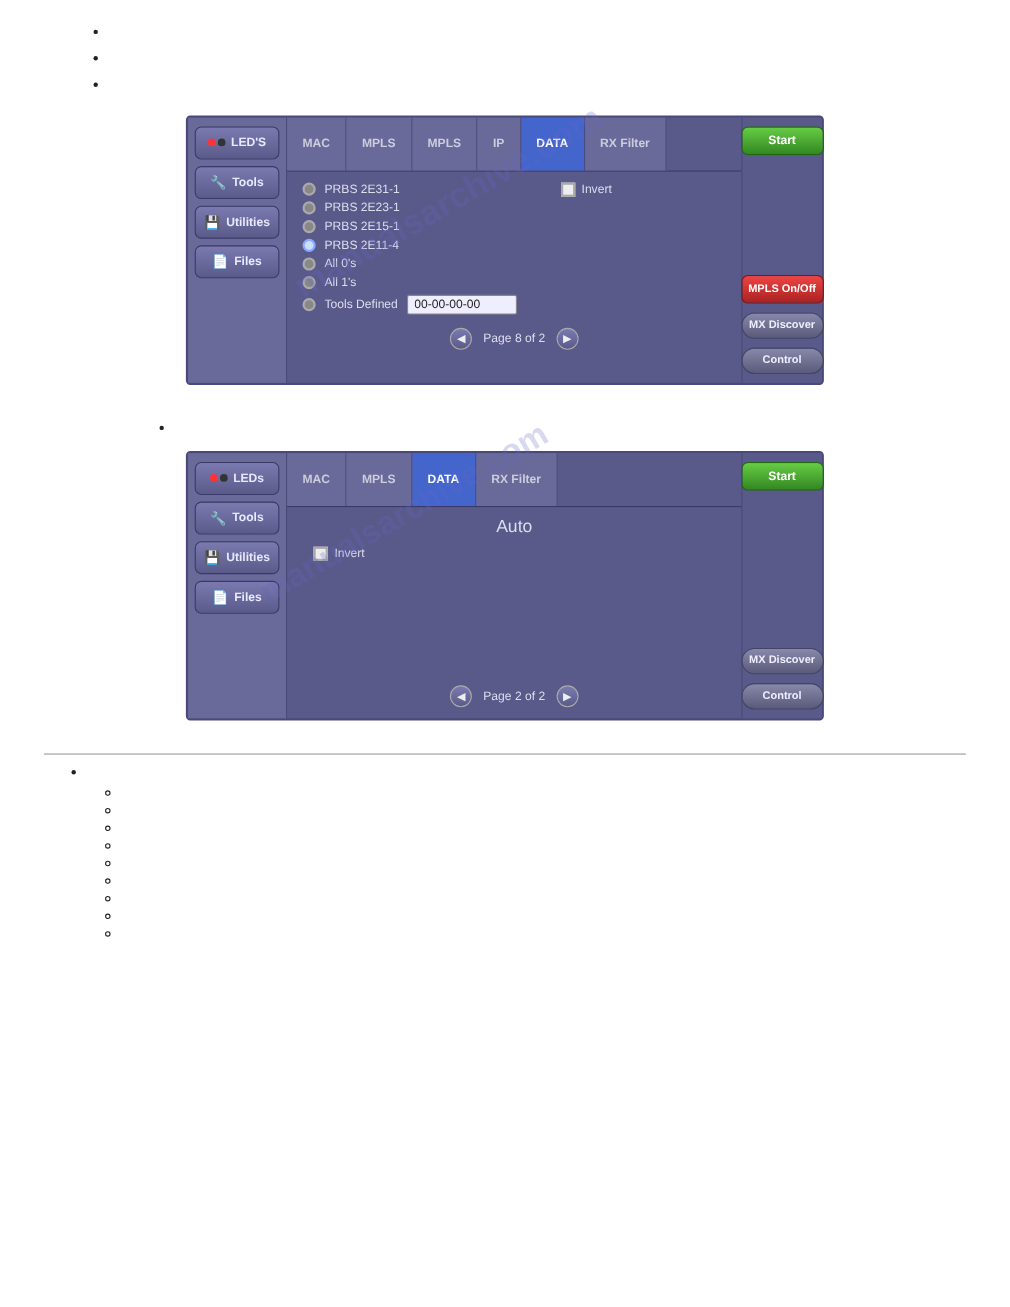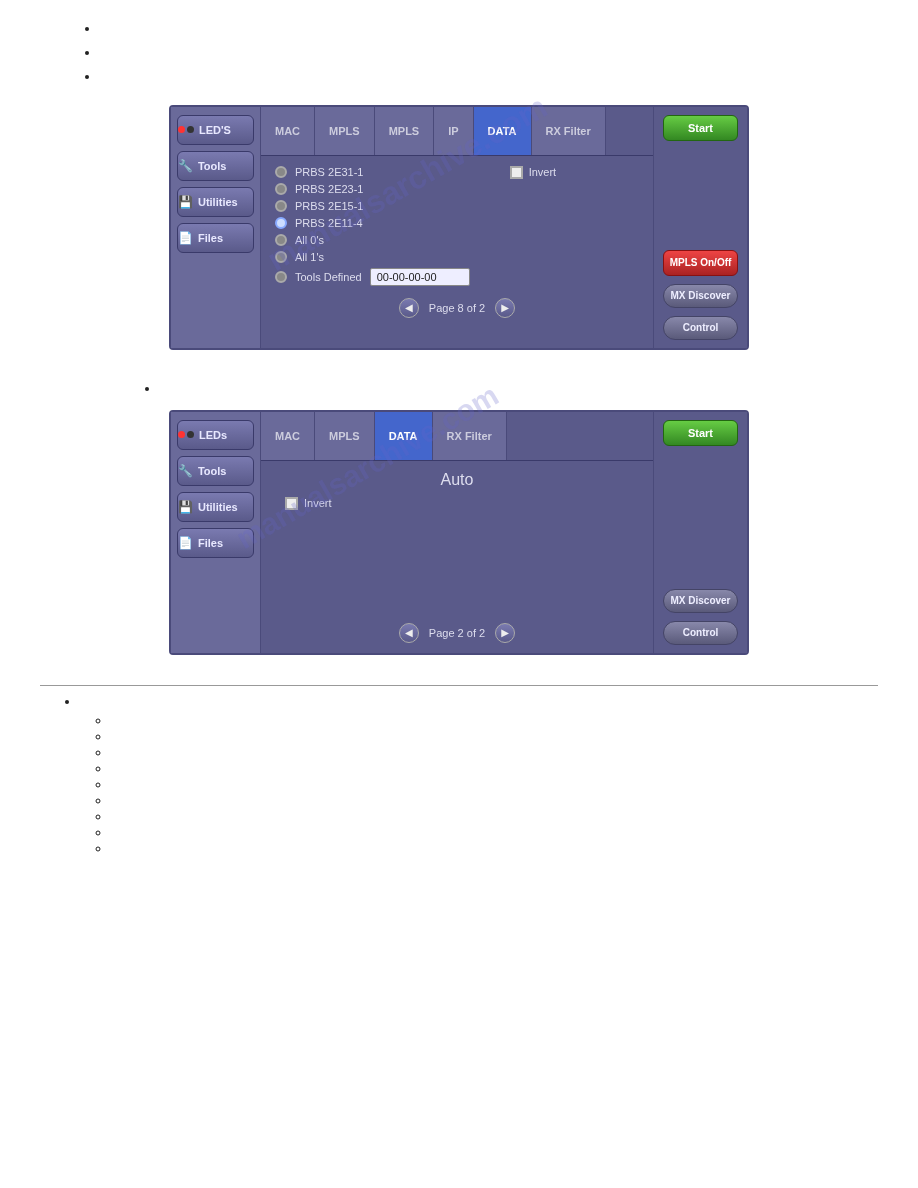--- a/index.html
+++ b/index.html
@@ -55,20 +55,21 @@
     }
 
     .sidebar-btn {
       background: linear-gradient(to bottom, #7a7ab0, #5a5a8a);
       border: 1px solid #3a3a6a;
       border-radius: 6px;
       width: 77px;
       height: 30px;
       display: flex;
       align-items: center;
+      justify-content: center;
       gap: 5px;
       cursor: pointer;
       color: #e8e8ff;
       font-size: 11px;
       font-weight: bold;
     }
 
     .led-dots {
       display: flex;
       gap: 2px;
@@ -190,21 +191,21 @@
       display: flex;
       align-items: center;
       justify-content: center;
       cursor: pointer;
       color: #eee;
       font-size: 10px;
     }
 
     
     .right-buttons {
-      width: 94px;
+      width: 73px;
       padding: 8px 8px;
       display: flex;
       flex-direction: column;
       align-items: center;
       gap: 8px;
       border-left: 1px solid #4a4a7a;
       background: #5a5a8a;
     }
 
     .btn-start {

